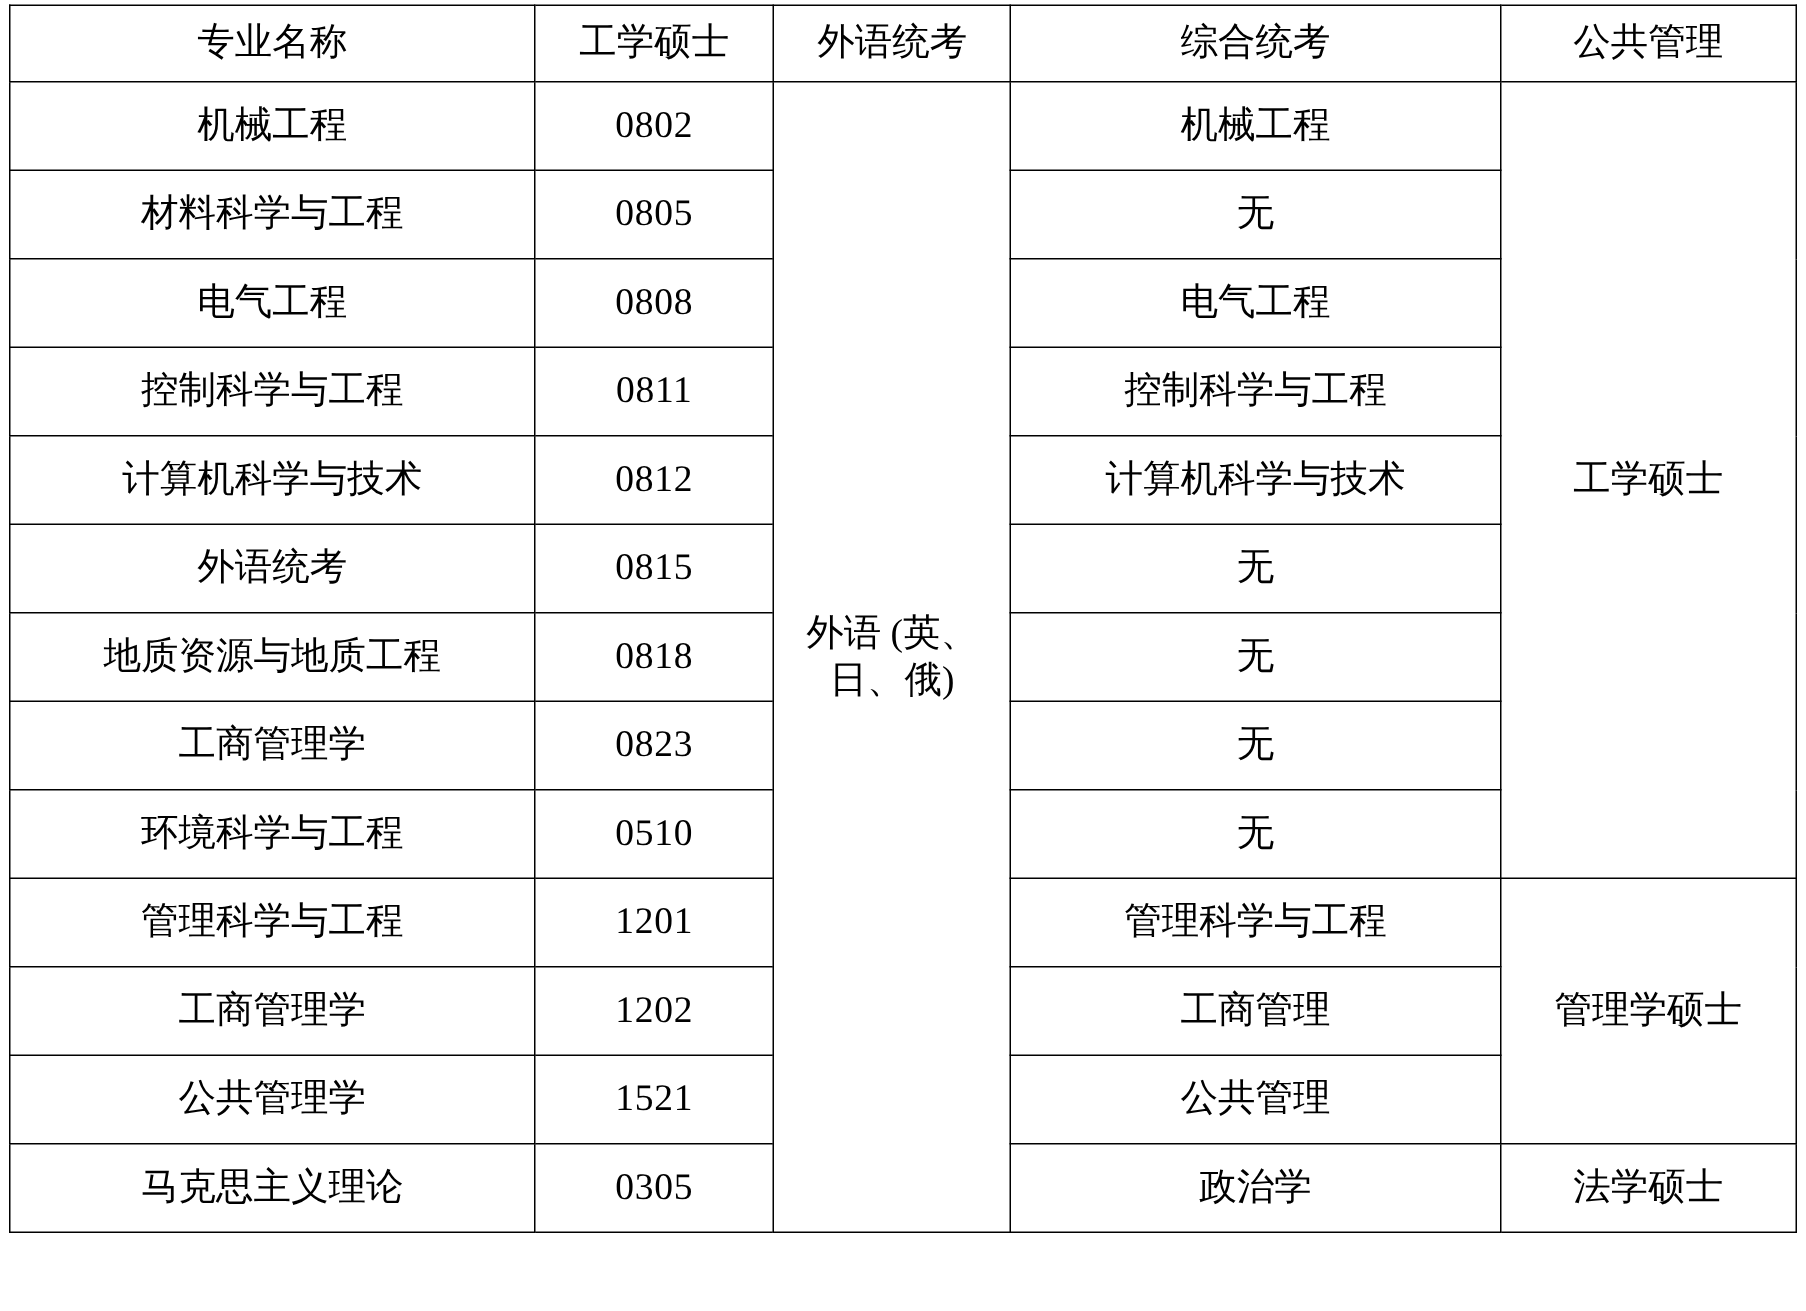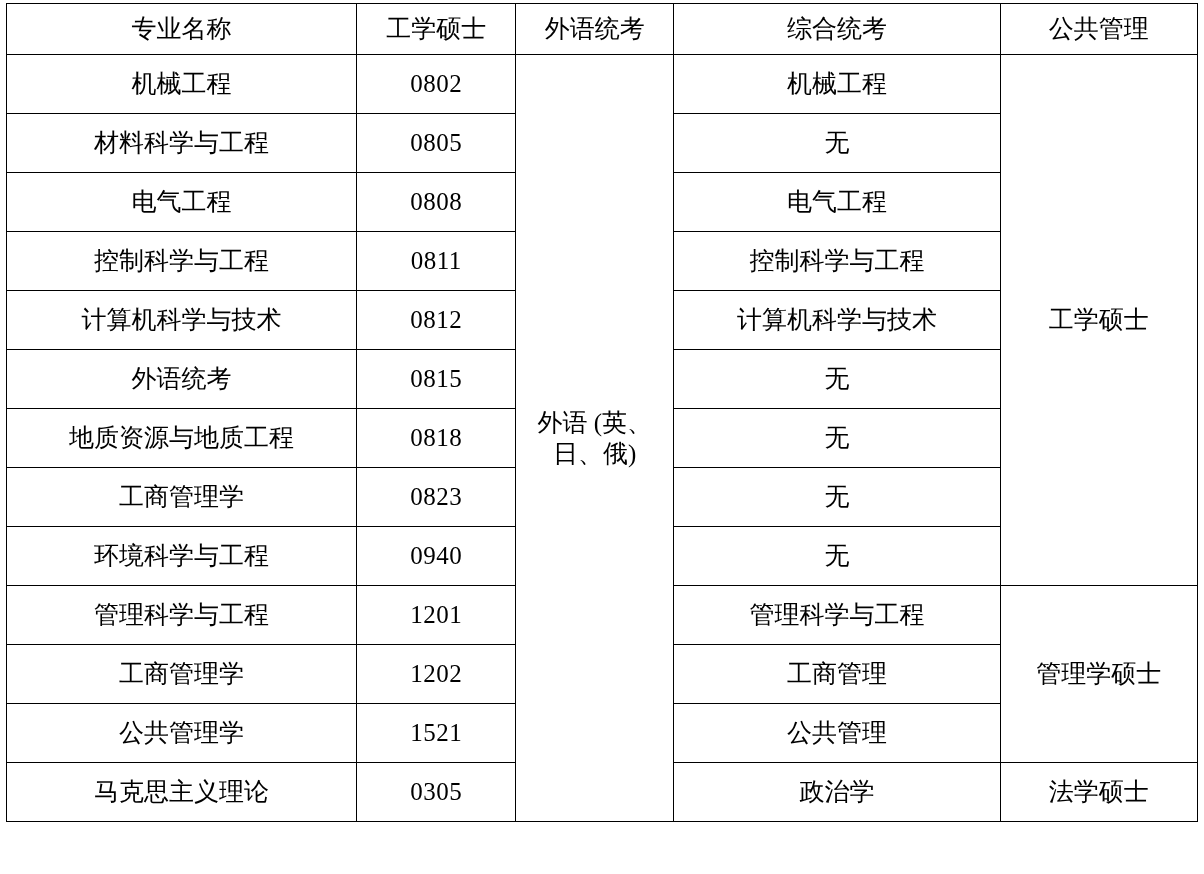--- a/index.html
+++ b/index.html
@@ -115,21 +115,21 @@
           <td class="col-code code">0818</td>
           <td class="col-comp">无</td>
         </tr>
         <tr>
           <td class="col-name">工商管理学</td>
           <td class="col-code code">0823</td>
           <td class="col-comp">无</td>
         </tr>
         <tr>
           <td class="col-name">环境科学与工程</td>
-          <td class="col-code code">0940</td>
+          <td class="col-code code">0510</td>
           <td class="col-comp">无</td>
         </tr>
         <tr>
           <td class="col-name">管理科学与工程</td>
           <td class="col-code code">1201</td>
           <td class="col-comp">管理科学与工程</td>
           <td class="col-degree" rowspan="3">管理学硕士</td>
         </tr>
         <tr>
           <td class="col-name">工商管理学</td>

